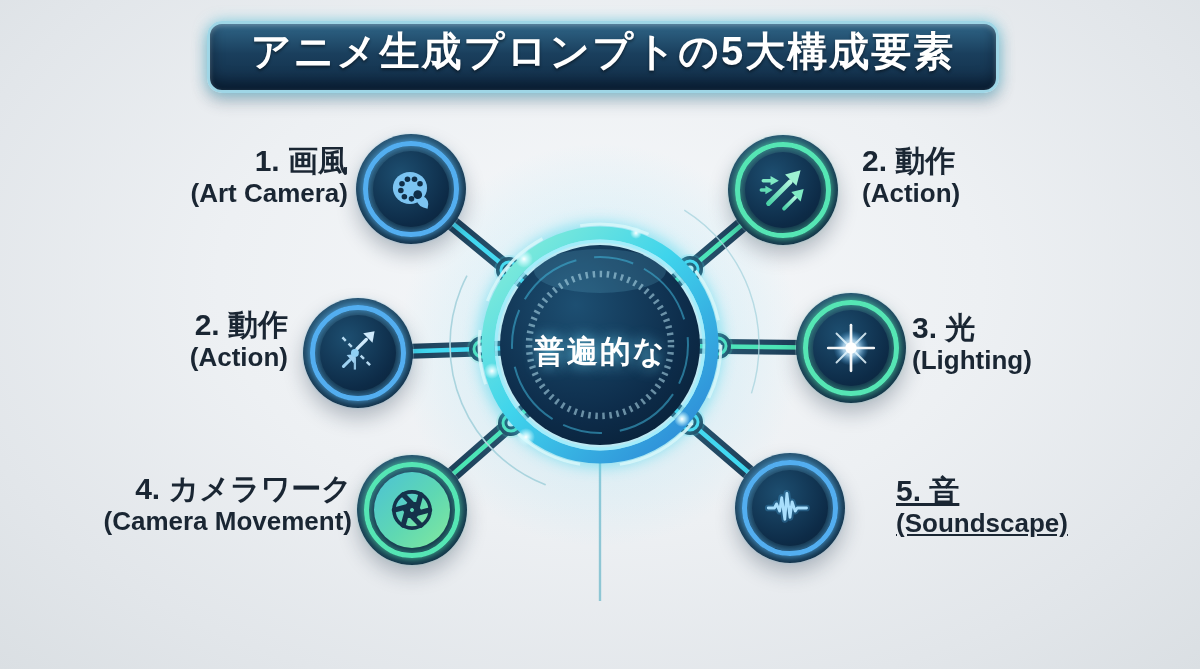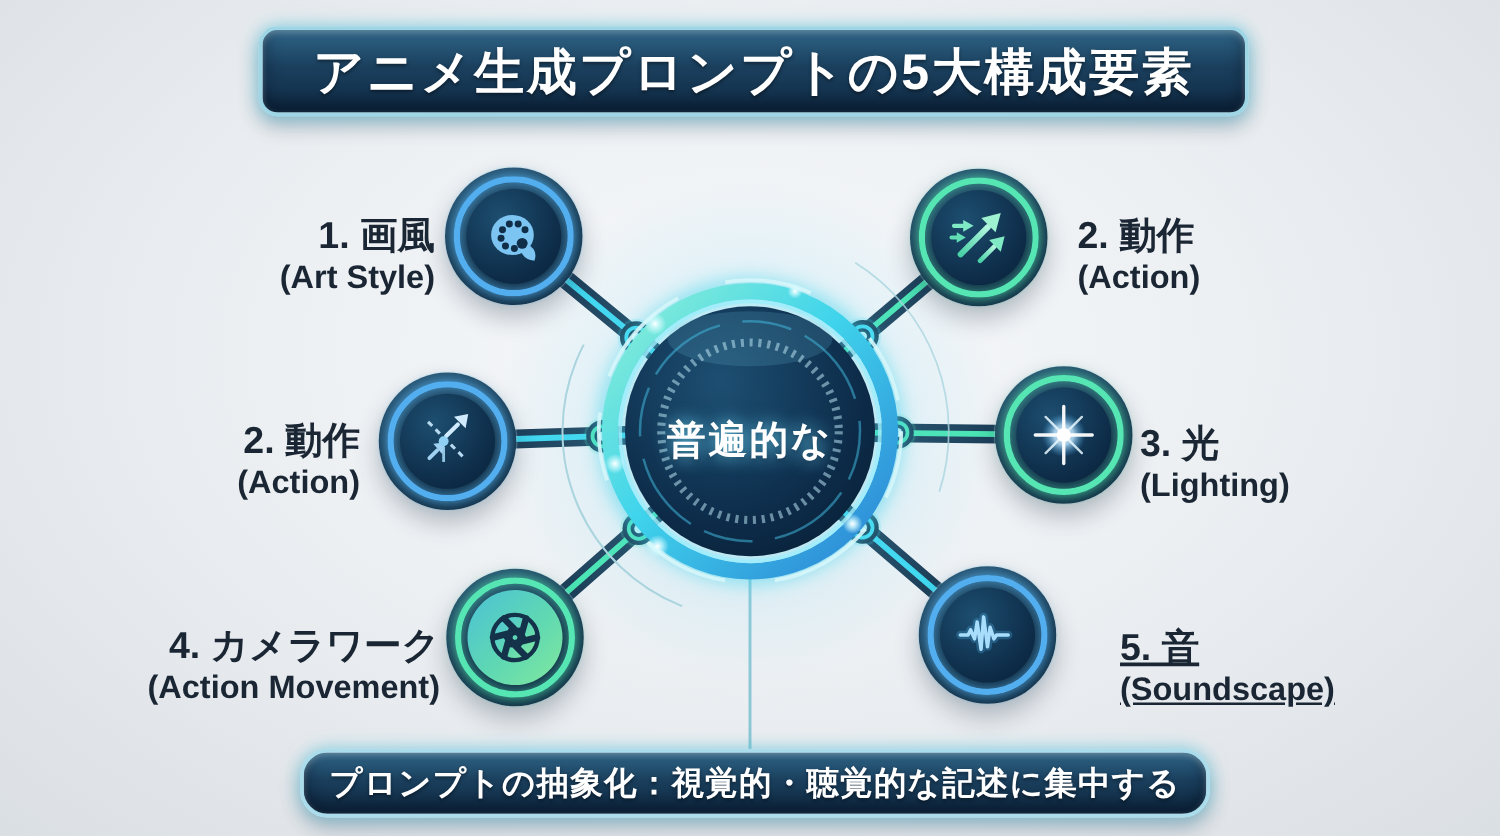--- a/index.html
+++ b/index.html
@@ -3,21 +3,21 @@
 <meta charset="utf-8">
 <style>
   html,body{margin:0;padding:0;background:#cfd4d9;}
   .canvas{
     position:relative;width:1200px;height:669px;overflow:hidden;
     font-family:"Liberation Sans","DejaVu Sans",sans-serif;
     background:radial-gradient(ellipse at 50% 42%, #f6f8fa 0%, #edf0f3 45%, #e2e6ea 78%, #dadfe3 100%);
   }
   
   .banner{
-    position:absolute;display:flex;align-items:center;justify-content:center;
+    position:absolute;display:flex;align-items:flex-start;justify-content:center;
     background:linear-gradient(180deg,#2f6587 0%, #1a3f5d 45%, #112c46 100%);
     border:3px solid #9fd6e6;border-radius:15px;color:#fff;font-weight:bold;
     box-shadow:0 0 14px rgba(70,200,225,.55), 0 8px 16px rgba(25,50,75,.30),
                inset 0 2px 5px rgba(255,255,255,.28), inset 0 -8px 14px rgba(0,12,28,.55);
     text-shadow:0 2px 3px rgba(0,0,0,.45);
     z-index:10;white-space:nowrap;
   }
   .banner-title{left:207px;top:21px;width:786px;height:66px;font-size:40px;letter-spacing:2px;}
   .banner-footer{left:240px;top:599px;width:722px;height:49px;font-size:26px;letter-spacing:1px;border-radius:22px;border-color:#aadcec;}
   
@@ -44,21 +44,21 @@
   .node .ring{position:absolute;inset:7px;border-radius:50%;}
   .ring-blue{border:5px solid #53aef0;box-shadow:0 0 10px rgba(95,190,250,.9), inset 0 0 9px rgba(95,190,250,.65);}
   .ring-green{border:5px solid #55e6b4;box-shadow:0 0 10px rgba(90,235,180,.85), inset 0 0 9px rgba(90,235,180,.55);}
   .node .disc{
     position:absolute;inset:17px;border-radius:50%;
     background:radial-gradient(circle at 36% 30%, #1d4e70 0%, #0d2b47 70%, #0a2238 100%);
     display:flex;align-items:center;justify-content:center;
   }
   .node .disc.green-fill{background:linear-gradient(135deg,#4cc2d6 0%, #5fd8b2 55%, #83e89e 100%);}
   
-  .label{position:absolute;color:#1a2633;font-weight:bold;line-height:1.18;z-index:6;white-space:nowrap;margin-top:28px;}
+  .label{position:absolute;color:#1a2633;font-weight:bold;line-height:1.18;z-index:6;white-space:nowrap;}
   .label .jp{font-size:30px;}
   .label .en{font-size:26px;}
   .label-right{text-align:right;}
 </style>
 </head>
 <body>
 
 <div class="canvas">
 
   <svg class="spokes" width="1200" height="669" viewBox="0 0 1200 669" aria-hidden="true">
@@ -271,43 +271,40 @@
     <div class="disc">
       <svg width="58" height="58" viewBox="0 0 56 56" aria-hidden="true">
         <path d="M7 28 h6 l2 -4 l3 7 l2 -13 l3 21 l2 -25 l3 23 l2 -15 l3 9 l2 -3 h9" fill="none" stroke="#4fb0e8" stroke-width="6.5" opacity=".28" stroke-linecap="round" stroke-linejoin="round"></path>
         <path d="M7 28 h6 l2 -4 l3 7 l2 -13 l3 21 l2 -25 l3 23 l2 -15 l3 9 l2 -3 h9" fill="none" stroke="#a8defc" stroke-width="2.7" stroke-linecap="round" stroke-linejoin="round"></path>
       </svg>
     </div>
   </div>
 
   <div class="label label-right" style="right:852px;top:143px;">
     <div class="jp">1. 画風</div>
-    <div class="en">(Art Style)</div>
+    <div class="en">(Art Camera)</div>
   </div>
   <div class="label" style="left:862px;top:143px;">
     <div class="jp">2. 動作</div>
     <div class="en">(Action)</div>
   </div>
   <div class="label label-right" style="right:912px;top:307px;">
     <div class="jp">2. 動作</div>
     <div class="en">(Action)</div>
   </div>
   <div class="label" style="left:912px;top:310px;">
     <div class="jp">3. 光</div>
     <div class="en">(Lighting)</div>
   </div>
   <div class="label label-right" style="right:848px;top:471px;">
     <div class="jp">4. カメラワーク</div>
-    <div class="en">(Action Movement)</div>
+    <div class="en">(Camera Movement)</div>
   </div>
   <div class="label" style="left:896px;top:473px;text-decoration:underline;">
     <div class="jp">5. 音</div>
     <div class="en">(Soundscape)</div>
   </div>
 
   <div class="banner banner-title">
     <span>アニメ生成プロンプトの5大構成要素</span>
   </div>
-  <div class="banner banner-footer">
-    <span>プロンプトの抽象化：視覚的・聴覚的な記述に集中する</span>
-  </div>
 
 </div>
 
 </body></html>

